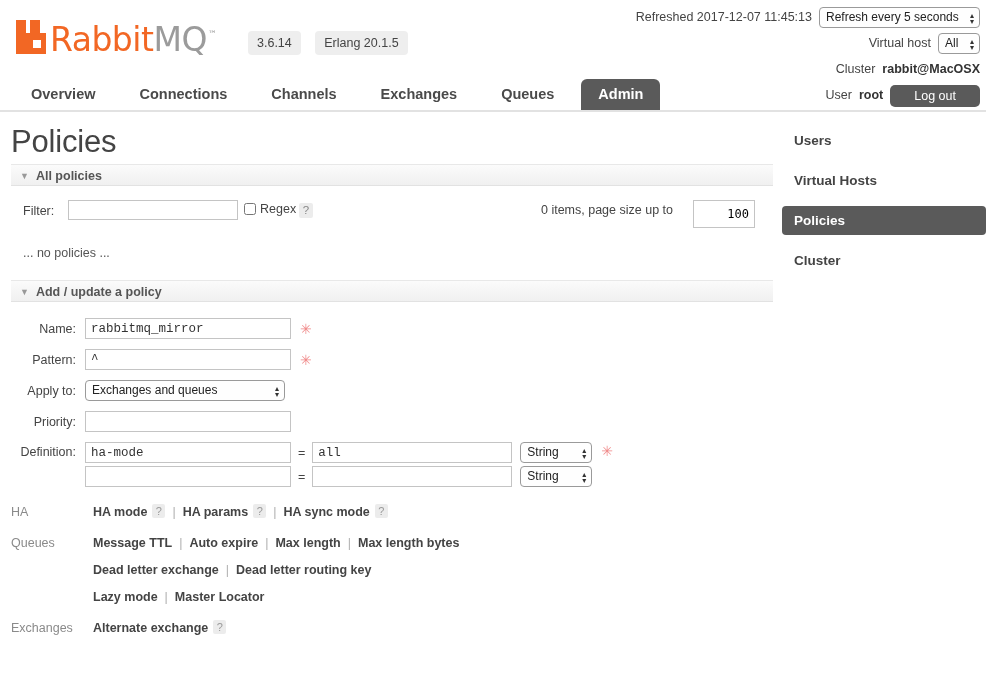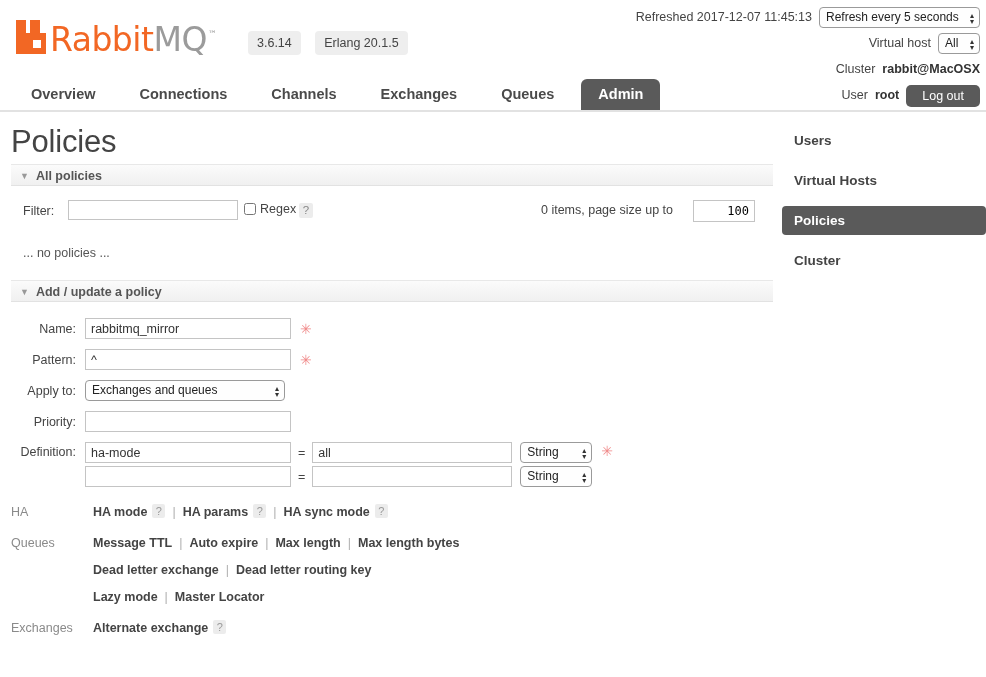--- a/index.html
+++ b/index.html
@@ -128,21 +128,21 @@
   }
   .sel-wrap .arrows span { display: block; height: 6px; }
 
   #logout-btn {
     background: #5a5a5a;
     color: #fff;
     border: none;
     border-radius: 5px;
     font-family: "Liberation Sans", sans-serif;
     font-size: 12.5px;
-    padding: 4px 16px;
+    padding: 4px 24px;
     margin-left: 7px;
     cursor: pointer;
   }
 
   
   #nav {
     position: absolute;
     left: 0; top: 76px;
     width: 986px;
     height: 36px;
@@ -250,21 +250,21 @@
   }
   #regex-help {
     position: absolute; left: 288px; top: 3px;
   }
   #pagesize-text {
     position: absolute; right: 100px; top: 3px;
     color: #444;
   }
   #pagesize-input {
     position: absolute; right: 18px; top: 0;
-    width: 62px; height: 22px;
+    width: 62px; height: 28px;
     border: 1px solid #c4c4c4;
     text-align: right;
     font-family: "DejaVu Sans Mono", monospace;
     font-size: 12px;
     padding: 1px 5px;
     outline: none;
   }
   #no-policies {
     font-size: 12.5px;
     color: #555;
@@ -286,21 +286,21 @@
     width: 74px;
     text-align: right;
     padding-right: 9px;
     color: #444;
     font-size: 12.5px;
   }
   .txt-input {
     border: 1px solid #c4c4c4;
     background: #fff;
     height: 21px;
-    font-family: Liberation Sans, sans-serif;
+    font-family: Liberation Mono, monospace;
     font-size: 12.5px;
     color: #333;
     padding: 1px 5px;
     outline: none;
   }
   #inp-name, #inp-pattern, #inp-priority { width: 206px; }
   .req-star {
     color: #f08a8a;
     margin-left: 9px;
     font-size: 14px;

